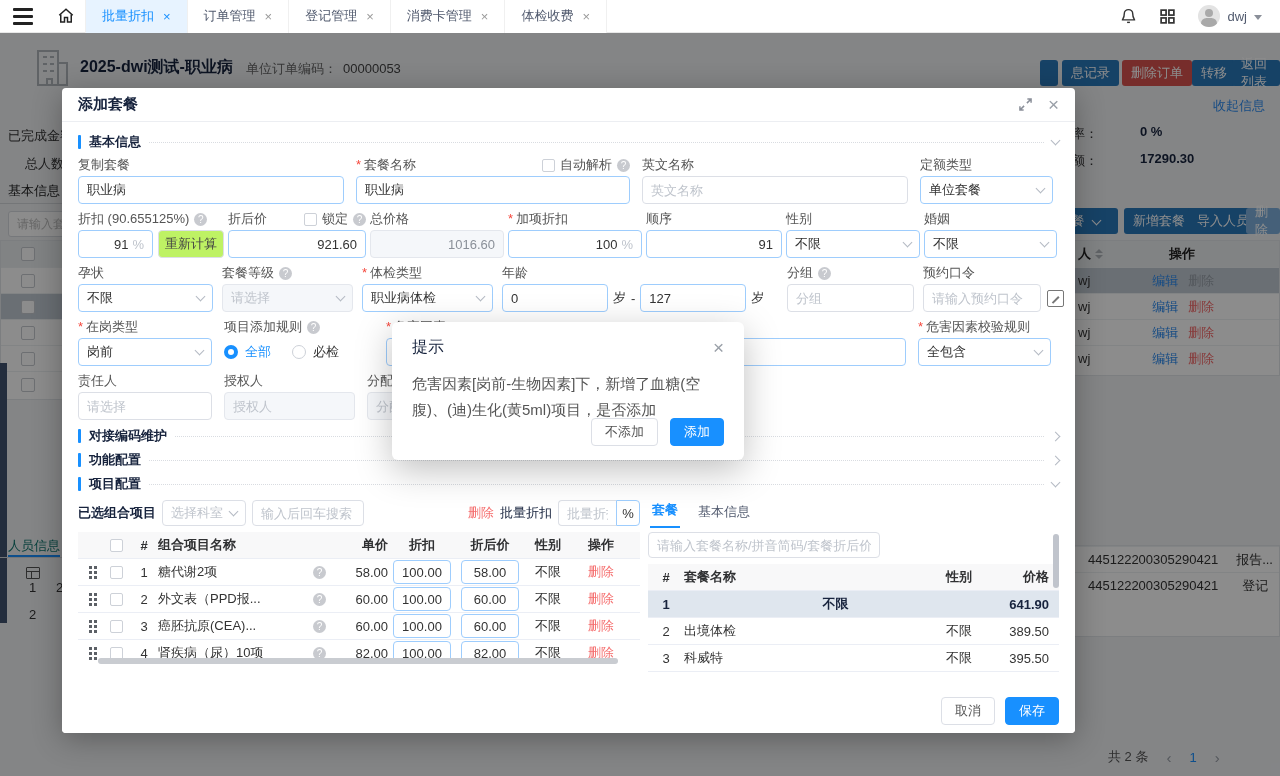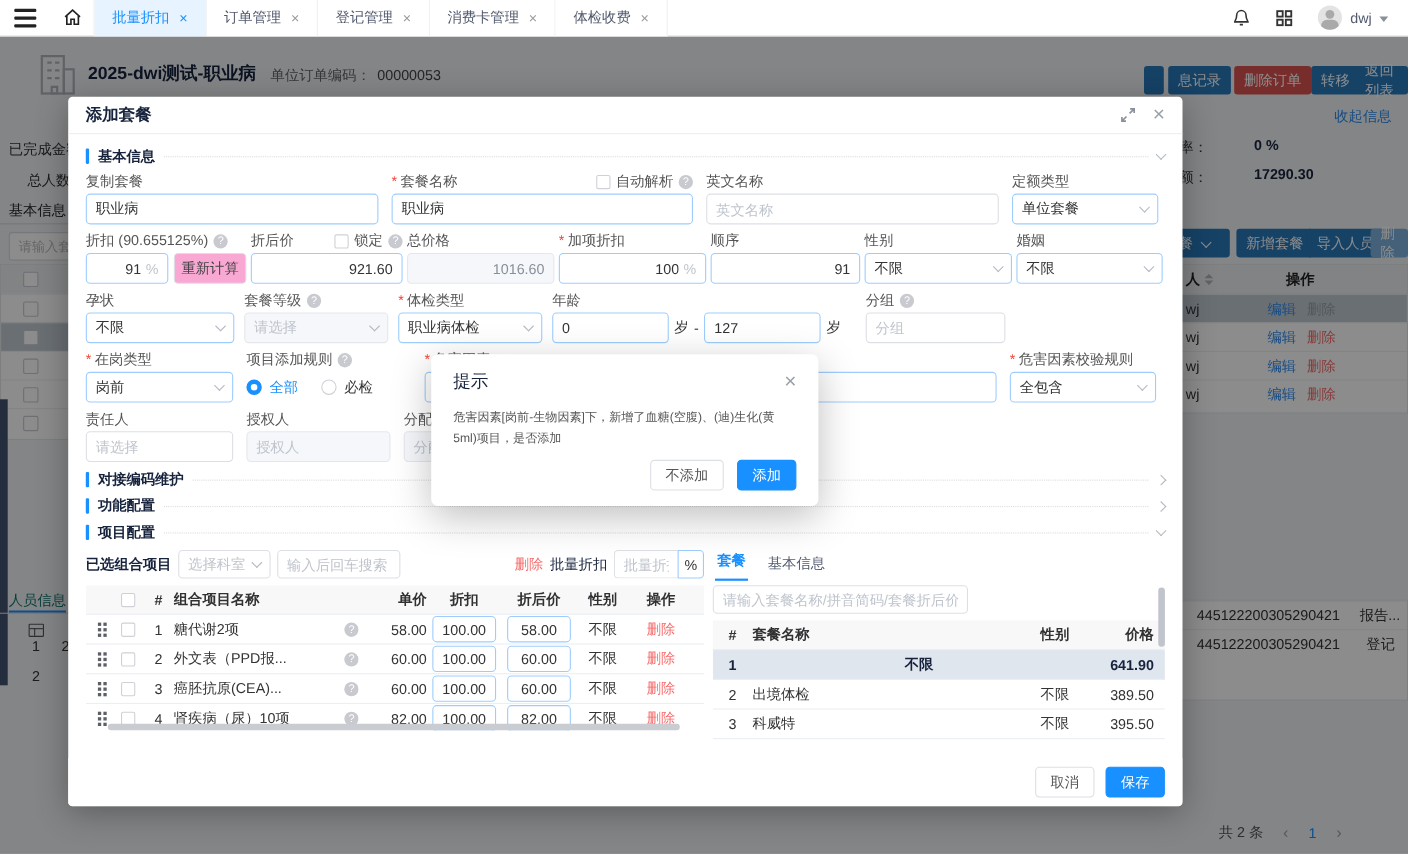--- a/index.html
+++ b/index.html
@@ -85,21 +85,21 @@
   .inp input{border:none;outline:none;width:100%;font:inherit;color:#333;background:transparent;padding:0}
   .inp input::placeholder{color:#bfc4cc}
   .inp.gray{border-color:#dcdfe6}
   .inp.dis{background:#f5f7fa;border-color:#e4e7ed}
   .inp.dis input::placeholder{color:#bfc4cc}
   .inp .suffix{color:#bfc4cc;font-size:13px;flex:none}
   .inp input.num{text-align:right}
   .sel{justify-content:space-between}
   .sel .val{color:#333;white-space:nowrap;overflow:hidden}
   .sel .val.ph{color:#bfc4cc}
-  .minibtn{height:28px;border:1px solid #dcdfe6;border-radius:4px;background:#f9a8d4;color:#444;font-size:13px;display:flex;align-items:center;justify-content:center;padding:0 6px;white-space:nowrap}
+  .minibtn{height:28px;border:1px solid #dcdfe6;border-radius:4px;background:#bef264;color:#444;font-size:13px;display:flex;align-items:center;justify-content:center;padding:0 6px;white-space:nowrap}
   .cb{width:13px;height:13px;border:1px solid #cdd1d8;border-radius:2px;background:#fff;flex:none}
   .radio{width:14px;height:14px;border-radius:50%;flex:none}
   .radio.on{border:4px solid #1890ff;background:#fff}
   .radio.off{border:1px solid #cdd1d8;background:#fff}
   .radlab{color:#333}
   .radlab.on{color:#1890ff}
   .editico{width:17px;height:17px;border:1px solid #777;border-radius:2px;position:relative;flex:none;margin-left:6px}
   .editico::before{content:"";position:absolute;left:3px;top:8px;width:9px;height:1.5px;background:#777;transform:rotate(-45deg)}
   
   .ptool{display:flex;align-items:center;height:30px;margin:2px 0 4px}
@@ -135,21 +135,21 @@
   .rc-gen{width:56px;text-align:center}
   .rc-price{width:72px;text-align:right;padding-right:10px}
   .rt-row.sel{background:#dfe6ee;font-weight:bold;color:#17233d}
   .rtwrap{height:100px;overflow:hidden}
   .vthumb{position:absolute;right:0;top:2px;width:6px;height:54px;border-radius:3px;background:#c0c4cc}
   
   .tip{position:absolute;left:392px;top:322px;width:352px;height:138px;background:#fff;border-radius:6px;box-shadow:0 10px 36px rgba(0,0,0,.25);z-index:6;padding:15px 20px}
   .tip-head{display:flex;align-items:center}
   .tip-title{font-size:16px;color:#17233d}
   .tip-close{margin-left:auto}
-  .tip-msg{margin-top:13px;font-size:11px;color:#555;line-height:1.75;width:306px}
+  .tip-msg{margin-top:13px;font-size:15px;color:#555;line-height:1.75;width:306px}
   .tip-btns{position:absolute;right:20px;bottom:14px;display:flex;gap:12px}
   svg{display:block}
 </style>
 </head>
 <body>
 
 <div class="stage">
 
   <div class="topbar">
     <div class="burger">
@@ -527,20 +527,31 @@
         </div>
         <div class="field" style="width:127px">
           <div class="flabel">
               <span>分组</span>
               <span class="info"></span>
             </div>
           <div class="inp gray">
               <input placeholder="分组" style="">
             </div>
         </div>
+        <div class="field" style="width:141px">
+          <div class="flabel">
+              <span>预约口令</span>
+            </div>
+          <div style="display:flex;align-items:center">
+            <div class="inp gray" style="flex:1">
+                <input placeholder="请输入预约口令" style="">
+              </div>
+            <span class="editico"></span>
+          </div>
+        </div>
       </div>
 
       <div class="frow" style="gap:12px">
         <div class="field" style="width:134px">
           <div class="flabel">
               <span class="req">在岗类型</span>
             </div>
           <div class="inp sel">
               <span class="val">岗前</span>
               <span class="chev"></span>

